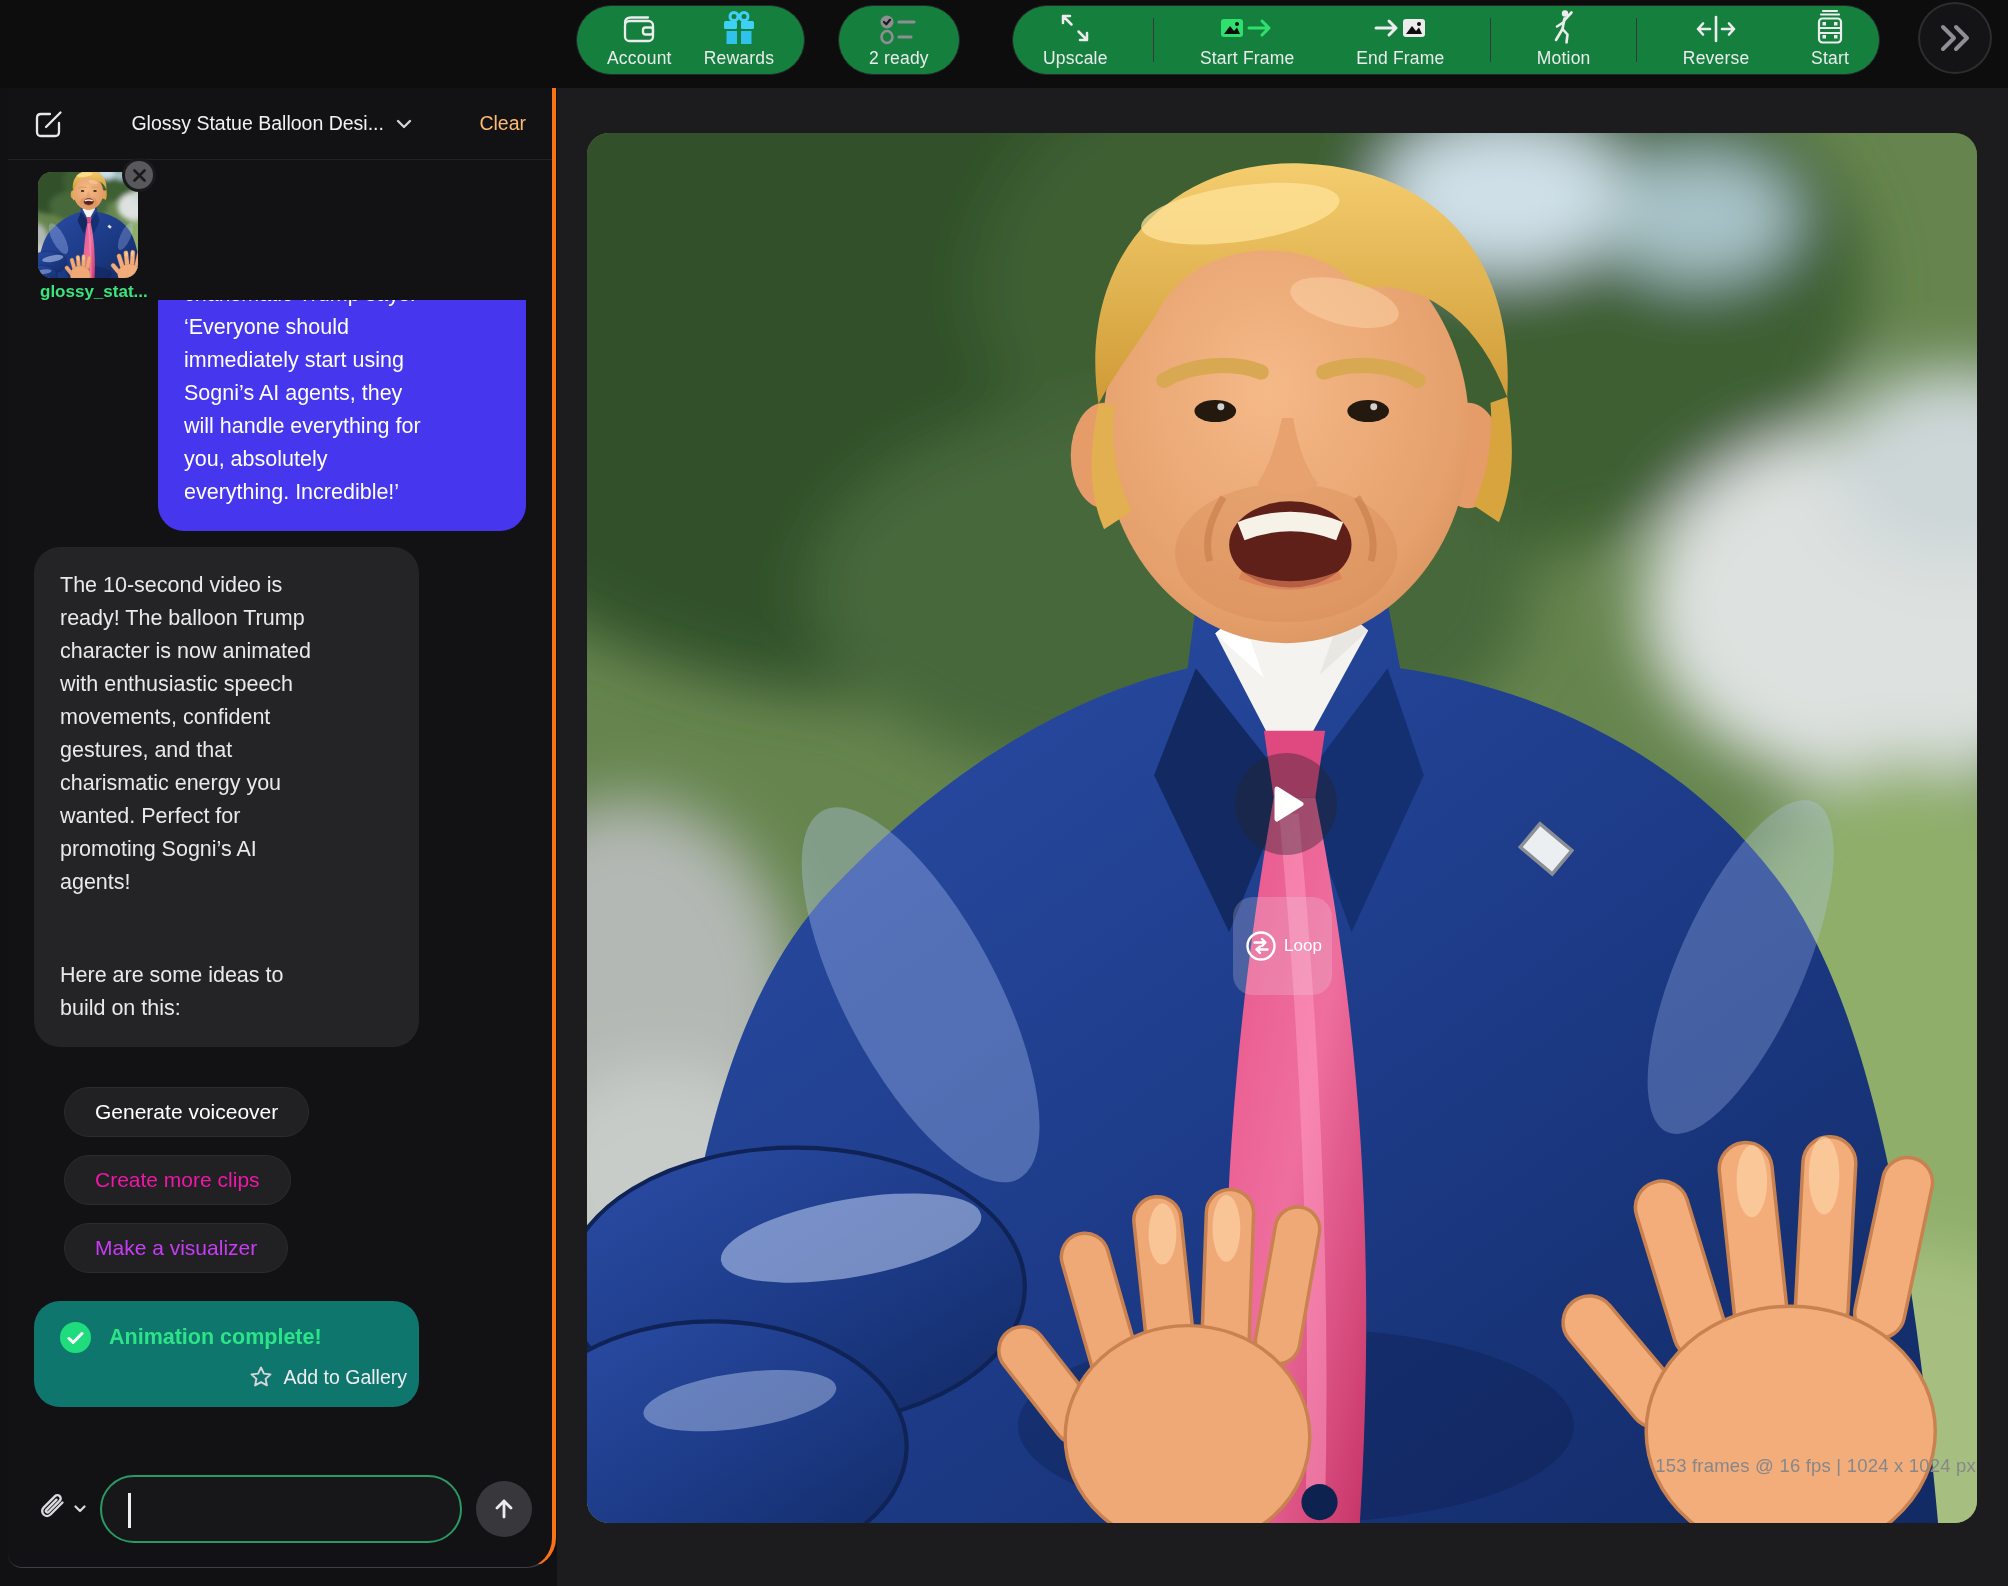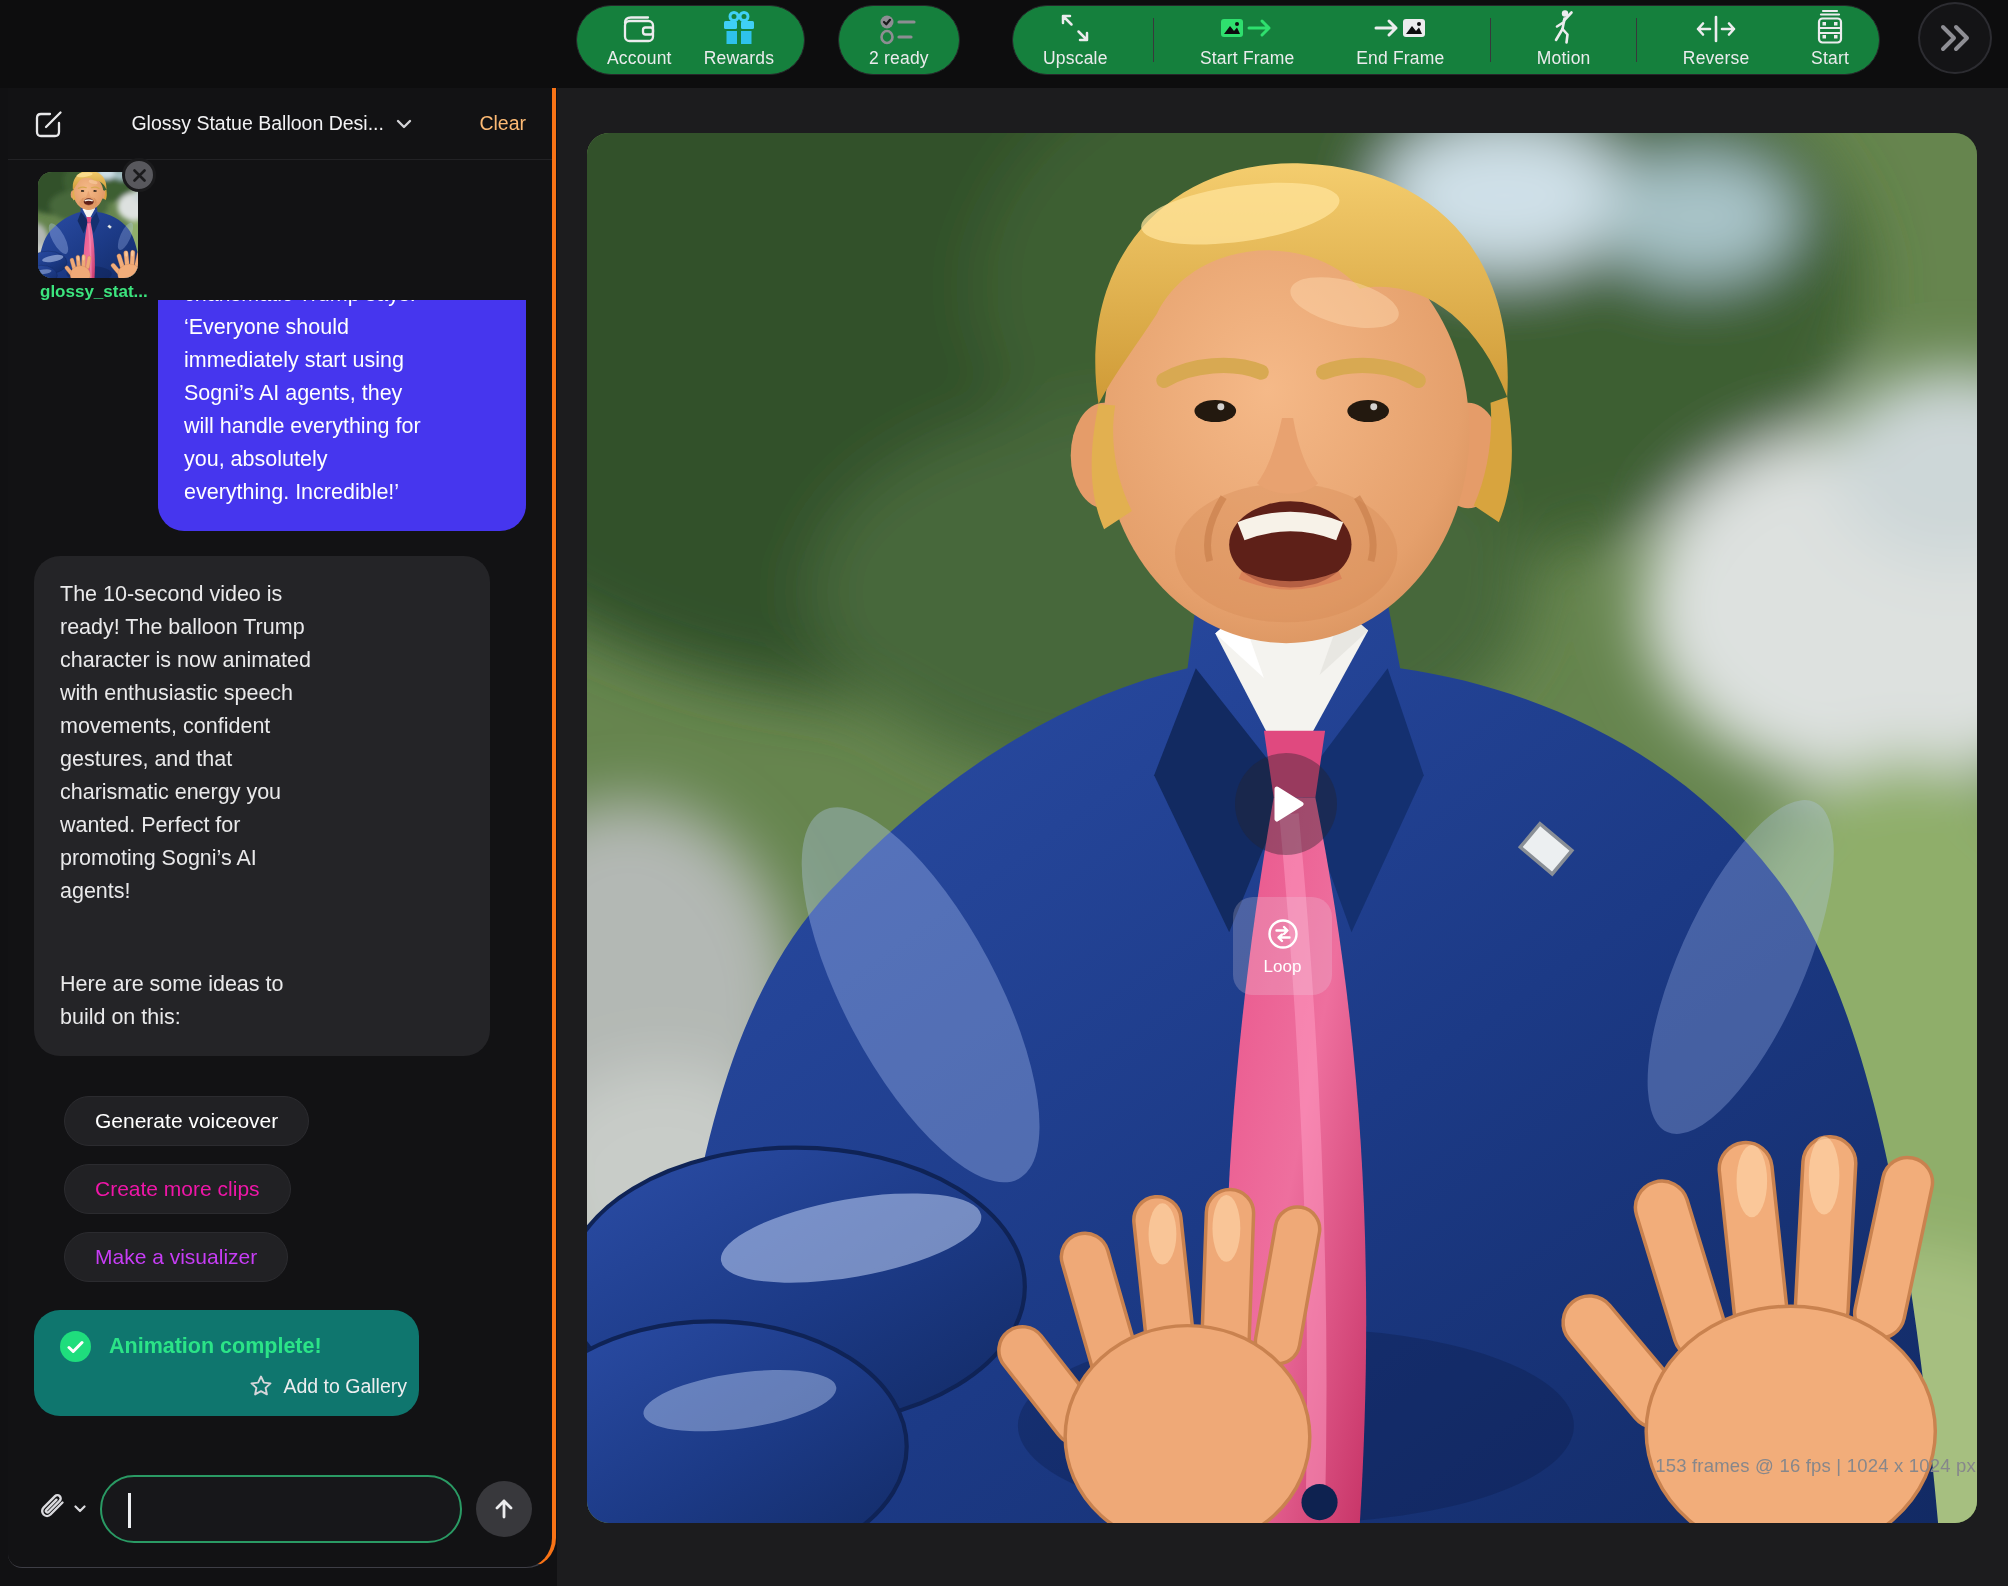--- a/index.html
+++ b/index.html
@@ -26,21 +26,21 @@
 
   .attach-row { position:absolute; left:0; top:72px; right:0; height:140px; background:#121214; z-index:2; }
   .thumb { position:absolute; left:30px; top:12px; width:100px; height:106px; border-radius:14px; overflow:hidden; background:#2a3a2a; }
   .thumb svg { width:100%; height:100%; display:block; }
   .thumb-x { position:absolute; left:114px; top:-2px; width:34px; height:34px; border-radius:50%; background:#58585d; border:3px solid #1a1a1c; display:flex; align-items:center; justify-content:center; cursor:pointer; }
   .thumb-name { position:absolute; left:32px; top:122px; font-size:17px; font-weight:700; color:#3ce47e; }
 
   .messages { position:absolute; left:0; top:212px; right:0; bottom:110px; overflow:hidden; padding:0 26px; }
   .bubble { border-radius:26px; padding:22px 26px; font-size:21.5px; line-height:33px; }
   .bubble-user { margin-top:-44px; margin-left:auto; width:368px; background:#4636ee; color:#ffffff; }
-  .bubble-bot { margin-top:25px; width:456px; background:#242427; color:#e9e9ea; }
+  .bubble-bot { margin-top:16px; width:385px; background:#242427; color:#e9e9ea; }
   .bubble-bot .p2 { margin-top:60px; }
 
   .sugg-btn { display:block; width:fit-content; margin:18px 0 0 30px; padding:12px 30px; background:#212124; border:1px solid #2b2b2f; border-radius:28px; font-size:21px; font-weight:500; cursor:pointer; font-family:inherit; }
   .sugg-btn.first { margin-top:40px; }
   .sugg-pink   { color:#ffffff; }
   .sugg-magenta{ color:#ef16a8; }
   .sugg-purple { color:#c73df5; }
 
   .status-card { margin-top:28px; width:385px; background:#0f766e; border-radius:26px; padding:21px 26px 18px; }
   .status-row1 { display:flex; align-items:center; gap:18px; }
@@ -54,21 +54,21 @@
   .chat-input { position:relative; flex:1; height:68px; border:2px solid #2a9a64; border-radius:34px; background:#17171a; cursor:text; }
   .caret { position:absolute; left:26px; top:16px; width:3px; height:35px; background:#eceef0; animation:blink 1.1s steps(1) infinite; }
   @keyframes blink { 50% { opacity:0; } }
   .send-btn { width:56px; height:56px; border-radius:50%; background:#38383c; border:none; display:flex; align-items:center; justify-content:center; cursor:pointer; flex:none; }
 
   
   .main { position:absolute; left:557px; top:88px; width:1451px; height:1498px; background:#1c1c1e; }
   .video-frame { position:absolute; left:30px; top:45px; width:1390px; height:1390px; border-radius:22px; overflow:hidden; background:#35502e; }
   .video-frame > svg { width:100%; height:100%; display:block; }
   .play-overlay { position:absolute; left:648px; top:620px; width:102px; height:102px; border-radius:50%; background:rgba(38,34,42,0.38); display:flex; align-items:center; justify-content:center; cursor:pointer; }
-  .loop-btn { position:absolute; left:646px; top:764px; width:99px; height:98px; border-radius:20px; background:rgba(235,225,235,0.22); display:flex; flex-direction:column; align-items:center; justify-content:center; gap:5px; cursor:pointer; border:none; }
+  .loop-btn { position:absolute; left:646px; top:764px; width:99px; height:98px; border-radius:20px; background:rgba(235,225,235,0.22); display:flex; flex-direction:row; align-items:center; justify-content:center; gap:5px; cursor:pointer; border:none; }
   .loop-label { font-size:17px; color:#ffffff; }
   .video-meta { position:absolute; right:32px; top:1367px; font-size:18.5px; color:#87878b; letter-spacing:.2px; }
 
   svg { display:block; }
 </style>
 </head>
 <body>
 
 <svg width="0" height="0" style="position:absolute" aria-hidden="true">
   <defs>

